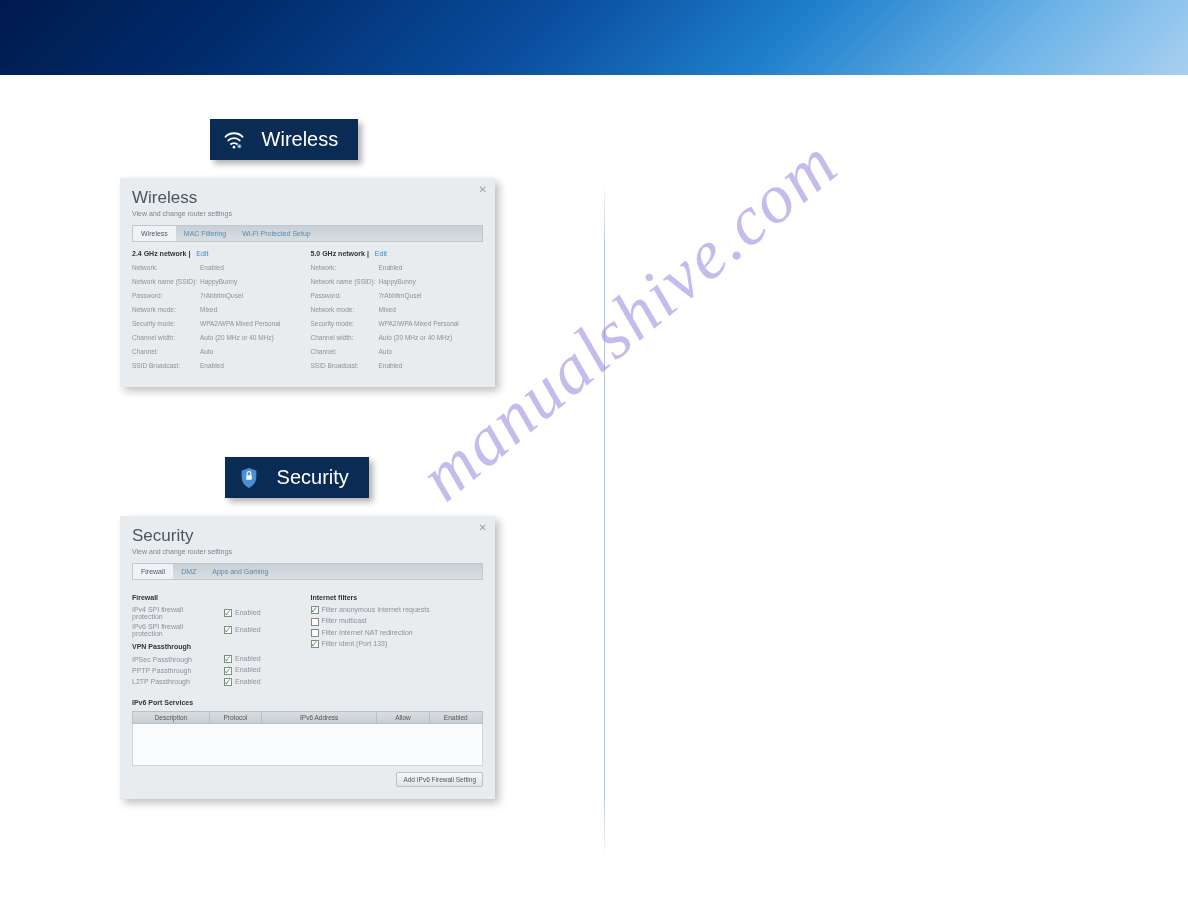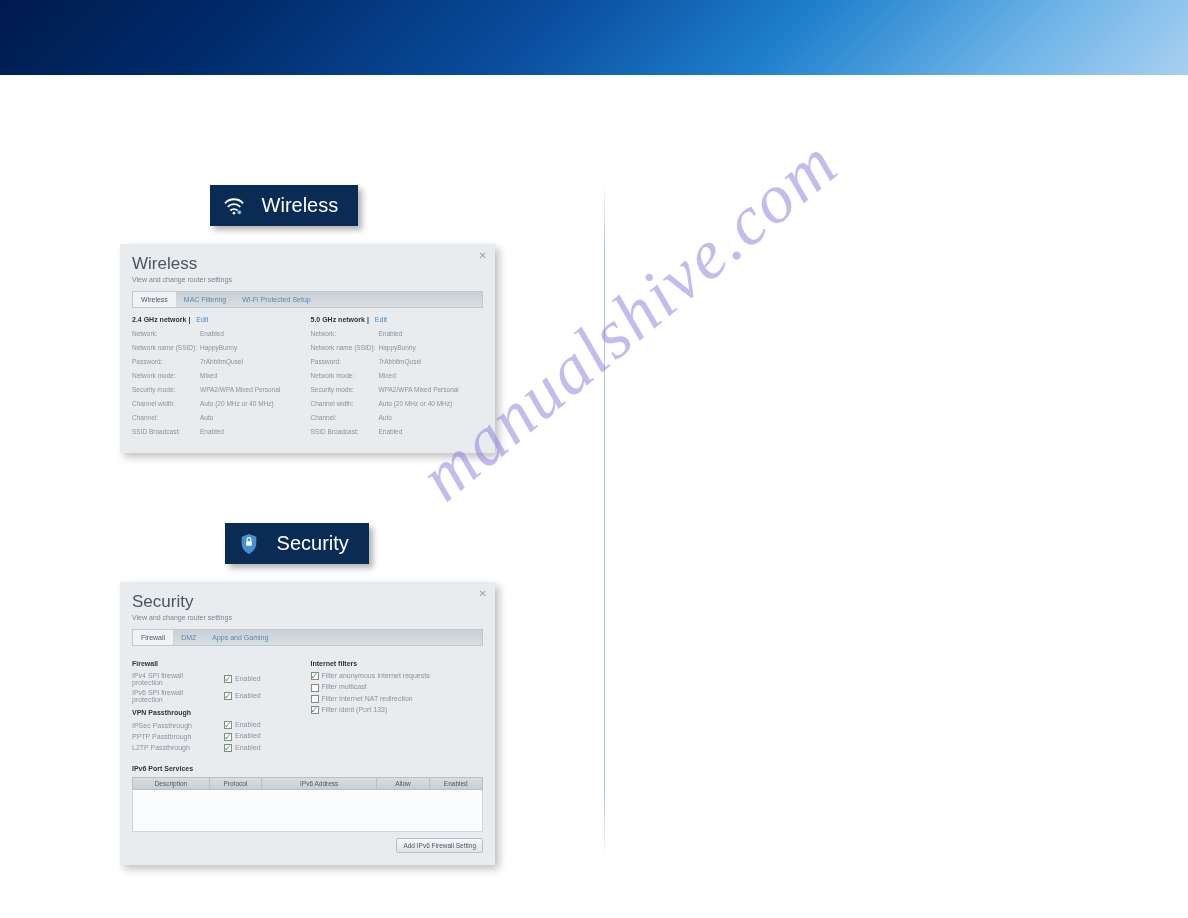--- a/index.html
+++ b/index.html
@@ -1,18 +1,18 @@
 <!DOCTYPE html>
 <html><head>
 <meta charset="utf-8">
 <style>
 * { margin: 0; padding: 0; box-sizing: border-box; font-family: Arial, Helvetica, sans-serif; }
 body { width: 1188px; height: 918px; background: #fff; position: relative; overflow: hidden; }
 .top-banner { width: 100%; height: 75px; background: linear-gradient(135deg, #001a4d 0%, #002b6b 20%, #0a4d9e 45%, #1e7fcc 65%, #6fb5e8 85%, #a8d0f0 100%); }
-.content { position: relative; padding: 110px 120px 0 120px; }
+.content { position: relative; padding: 44px 120px 0 120px; }
 
 .section-tab { display: inline-block; background: #0a2c54; color: #fff; padding: 8px 20px 8px 12px; font-size: 20px; font-weight: 400; box-shadow: 4px 4px 6px rgba(0,0,0,0.3); margin-left: 90px; }
 .section-tab .ico { display: inline-flex; width: 24px; height: 24px; vertical-align: middle; margin-right: 10px; align-items: center; justify-content: center; }
 .section-tab .lbl { vertical-align: middle; }
 
 .panel { width: 375px; background: #e8ecef; box-shadow: 4px 4px 8px rgba(0,0,0,0.25); margin-top: 18px; position: relative; padding: 10px 12px 12px 12px; }
 .panel-title { font-size: 17px; color: #4a5560; font-weight: 400; }
 .panel-sub { font-size: 7px; color: #7a8490; margin-top: 2px; margin-bottom: 8px; }
 .close-x { position: absolute; top: 6px; right: 8px; color: #9aa3ab; font-size: 10px; }
 

